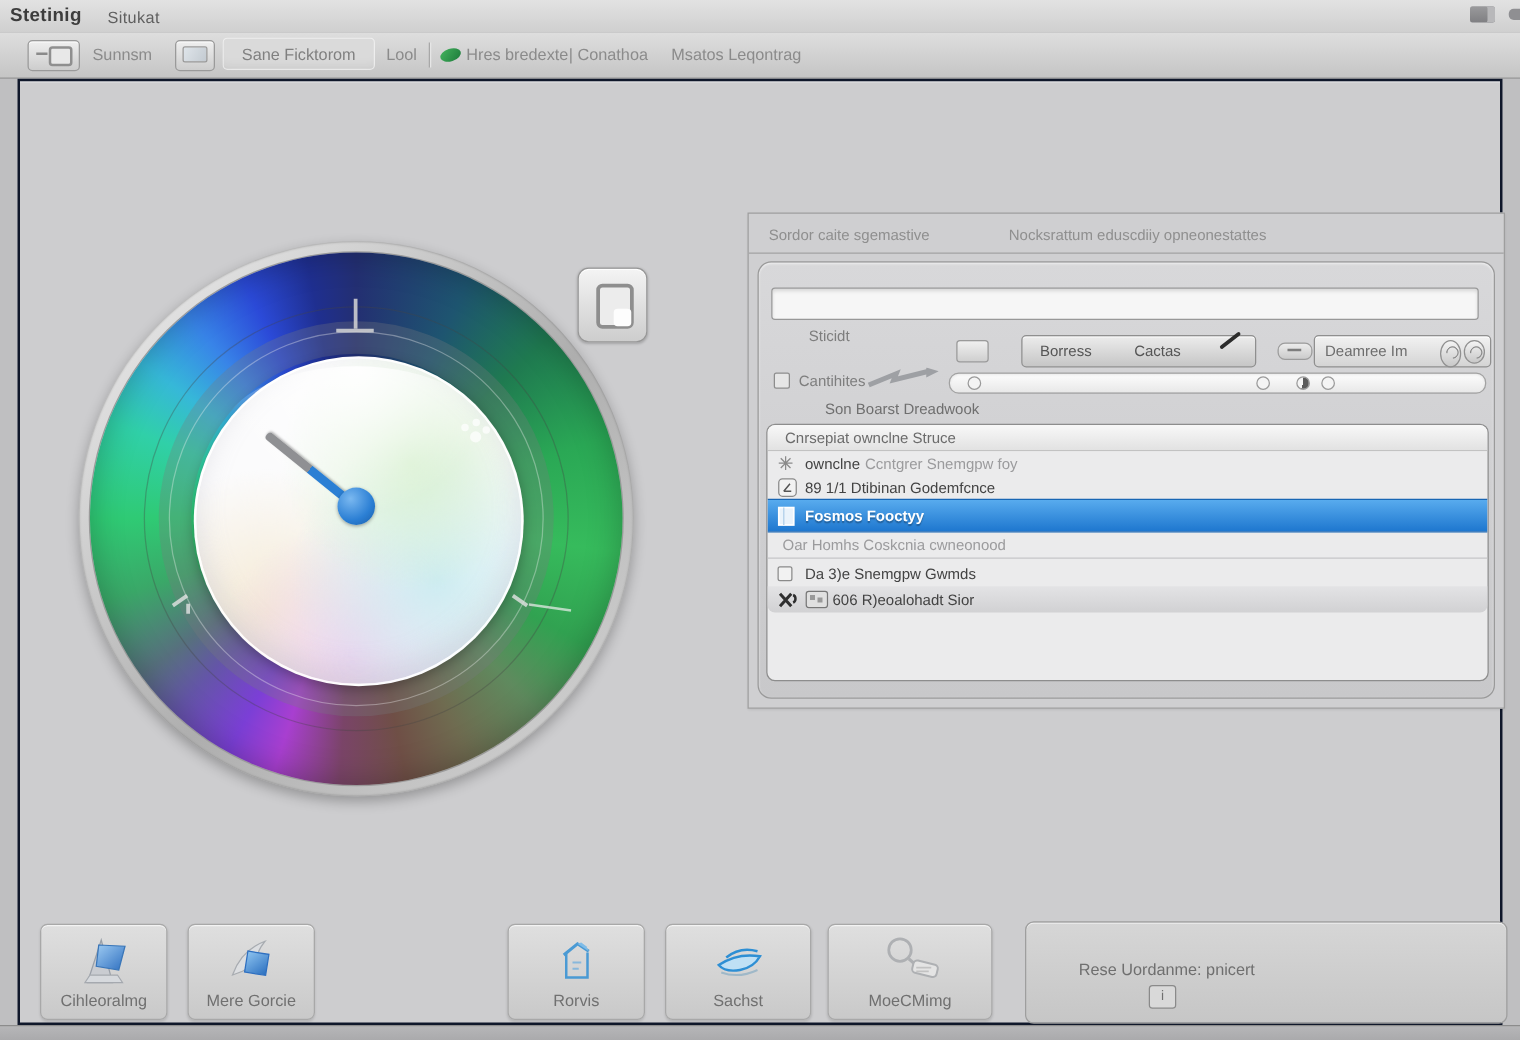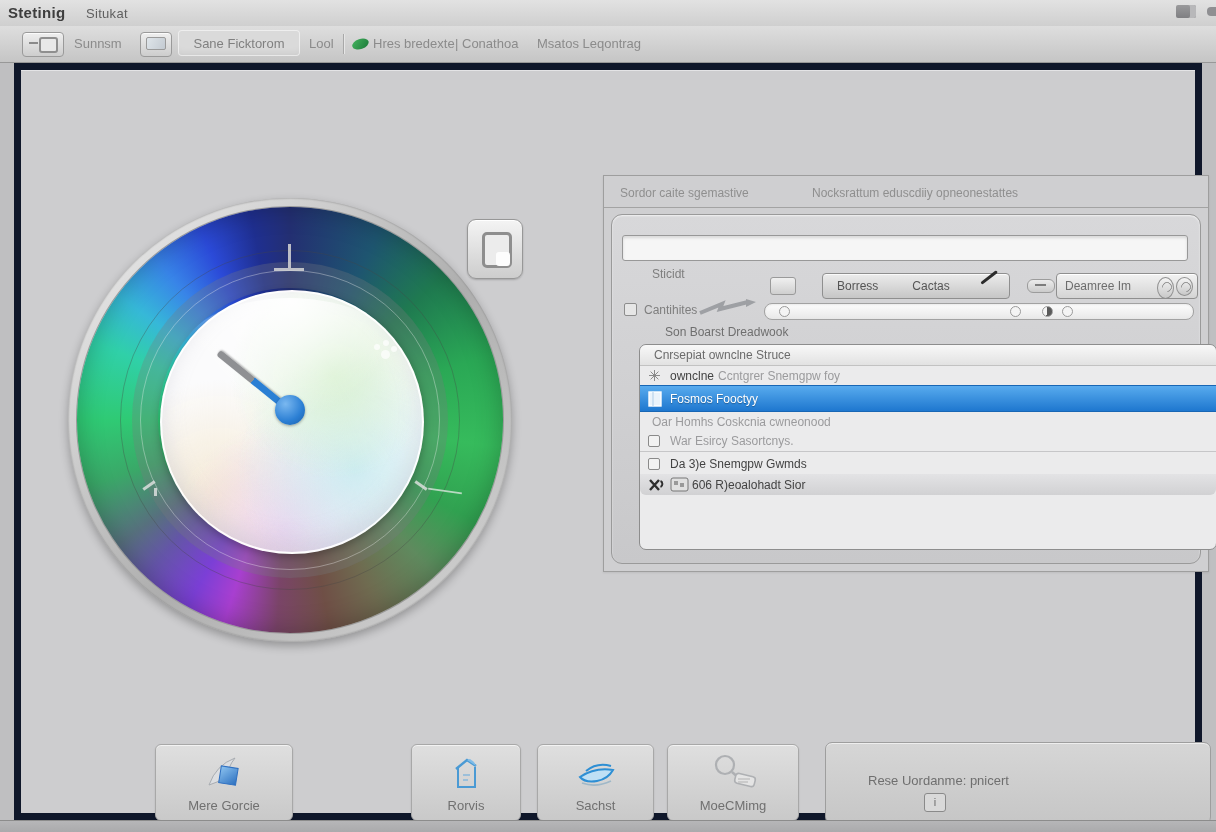--- a/index.html
+++ b/index.html
@@ -28,21 +28,21 @@
     box-shadow:inset 0 0 0 1px rgba(255,255,255,.55), inset 0 -8px 10px -8px rgba(0,0,0,.12);
     display:flex;align-items:center;justify-content:center;font-size:13px;color:#808080;}
   .tb-sep{position:absolute;top:8px;width:1px;height:20px;background:#a8a8a8;box-shadow:1px 0 0 #e6e6e6;}
   .leaf{position:absolute;left:352px;top:13px;width:17px;height:10px;border-radius:50%;
     background:linear-gradient(140deg,#44b35e,#1c7a3a);transform:rotate(-18deg);}
   .monitor-glyph{position:absolute;left:6px;top:9px;width:9px;height:2px;background:#8a8a8a;}
   .monitor-glyph2{position:absolute;right:5px;top:4px;width:15px;height:12px;border:2px solid #8f8f8f;border-radius:3px;background:#e8e8e8;}
   .pic-glyph{position:absolute;left:5px;top:4px;width:18px;height:11px;border:1px solid #9a9a9a;background:linear-gradient(120deg,#dfe5ea,#c3cad1);border-radius:2px;}
   
   .panel{position:absolute;left:14px;top:63px;width:1188px;height:757px;
-    background:#cdcdcf;border:7px solid #0f172a;box-shadow:inset 0 1px 0 #e4e4e6;box-sizing:border-box;}
+    background:#cdcdcf;border:2px solid #0f172a;box-shadow:inset 0 1px 0 #e4e4e6;box-sizing:border-box;}
   .bottom-strip{position:absolute;left:0;top:820px;width:1216px;height:12px;
     background:linear-gradient(#b6b6b8,#a9a9ab);border-top:1px solid #8c8c8c;}
   
   .wheel{position:absolute;left:47px;top:128px;width:444px;height:444px;}
   .w-sil{position:absolute;inset:0;border-radius:50%;
     background:linear-gradient(135deg,#f2f2f2,#aeaeae 55%,#d8d8d8);
     box-shadow:0 4px 10px rgba(0,0,0,.28), inset 0 0 2px #808080;}
   .w-ring{position:absolute;inset:9px;border-radius:50%;
     background:conic-gradient(from 0deg,
       #232f72 0%, #1e5570 7%, #1f7a50 13%, #2aa855 20%, #36bb5c 27%, #31a251 33%,
@@ -124,27 +124,27 @@
   .rnd.r1{left:100px;} .rnd.r2{left:119px;}
   .cb{position:absolute;width:13px;height:13px;border:1px solid #8d8d8d;background:#e6e6e6;border-radius:2px;box-sizing:border-box;}
   .zigzag{position:absolute;left:86px;top:84px;}
   .slider{position:absolute;left:152px;top:88px;width:428px;height:15px;border:1px solid #a2a2a2;border-radius:8px;
     background:linear-gradient(#fdfdfd,#e8e8e8);box-shadow:inset 0 1px 2px rgba(0,0,0,.08);}
   .s-circle{position:absolute;top:1.5px;width:11px;height:11px;border-radius:50%;border:1px solid #9a9a9a;background:#f4f4f4;box-sizing:border-box;}
   .s-circle.half{background:conic-gradient(#5a5a5a 0 55%, #f4f4f4 55% 100%);}
   .section-label{position:absolute;left:10px;top:110px;font-size:12px;color:#6f6f6f;margin-left:43px;}
   
   .list{position:absolute;left:6px;top:129px;width:578px;height:206px;border:1px solid #8d8d8d;border-radius:7px;
-    background:#ebebec;box-sizing:border-box;overflow:hidden;margin-left:21px;}
+    background:#ebebec;box-sizing:border-box;overflow:hidden;}
   .lrow{position:relative;display:flex;align-items:center;padding-left:8px;box-sizing:border-box;font-size:12px;color:#434343;}
   .lrow .ic{width:22px;display:flex;align-items:center;flex:0 0 22px;}
   .lhead{height:21px;background:linear-gradient(#f8f8f8,#e2e2e2);border-bottom:1px solid #c2c2c2;color:#6b6b6b;
     border-radius:6px 6px 0 0;padding-left:14px;}
   .r1{height:22px;} .r2{height:19px;} .r3{height:19px;}
-  .rsel{height:27px;background:linear-gradient(#58abee,#1e77cf);color:#fff;font-weight:400;
+  .rsel{height:27px;background:linear-gradient(#58abee,#1e77cf);color:#fff;font-weight:700;
     text-shadow:0 1px 1px rgba(0,0,0,.3);border-top:1px solid #1866b4;border-bottom:1px solid #1866b4;}
   .r5{height:19px;color:#9b9b9d;padding-left:12px;}
   .r6{height:19px;color:#9b9b9d;}
   .ldiv{height:0;border-top:1px solid #c6c6c8;margin:1px 0;}
   .r7{height:21px;}
   .r8{height:21px;background:linear-gradient(#e3e3e5,#d1d1d3);border-radius:0 0 6px 6px;}
   .muted2{color:#9b9b9d;margin-left:4px;}
   .cb-s{width:12px;height:12px;border:1px solid #8a8a8a;background:#f2f2f2;border-radius:2px;box-sizing:border-box;display:inline-block;}
   
   .bbtn{position:absolute;top:674px;height:75px;border:1px solid #a8a8a8;border-radius:6px;
@@ -272,37 +272,40 @@
         </div>
         <div class="lrow r2">
           <span class="ic">
             <svg width="13" height="13" viewBox="0 0 13 13">
                 <path d="M6.5 1 V12 M1 6.5 H12 M2.6 2.6 L10.4 10.4 M10.4 2.6 L2.6 10.4" stroke="#8a8a8a" stroke-width="1" fill="none"></path>
               </svg>
           </span>
           <span>ownclne</span>
           <span class="muted2">Ccntgrer Snemgpw foy</span>
         </div>
+        <div class="lrow r3">
+          <span class="ic">
+            <svg width="16" height="16" viewBox="0 0 16 16">
+                <rect x="1" y="1" width="14" height="14" rx="3" fill="#f2f2f2" stroke="#8a8a8a"></rect>
+                <path d="M5 11 L10 5 M5 11 H11" stroke="#555" stroke-width="1.2" fill="none"></path>
+              </svg>
+          </span>
+          <span>89   1/1 Dtibinan Godemfcnce</span>
+        </div>
         <div class="lrow rsel">
           <span class="ic">
             <svg width="14" height="16" viewBox="0 0 14 16">
                 <rect x="1" y="1" width="12" height="14" fill="#eaf3fb" stroke="#ffffff" stroke-width="1.4"></rect>
                 <line x1="5" y1="1" x2="5" y2="15" stroke="#b8d4ec" stroke-width="1.2"></line>
               </svg>
           </span>
           <span>Fosmos  Fooctyy</span>
         </div>
         <div class="lrow r5">
           <span>Oar Homhs Coskcnia cwneonood</span>
-        </div>
-        <div class="lrow r6">
-          <span class="ic">
-              <span class="cb-s"></span>
-            </span>
-          <span>War Esircy Sasortcnys.</span>
         </div>
         <div class="ldiv"></div>
         <div class="lrow r7">
           <span class="ic">
               <span class="cb-s"></span>
             </span>
           <span>Da   3)e Snemgpw Gwmds</span>
         </div>
         <div class="lrow r8">
           <span class="ic">
@@ -317,21 +320,37 @@
                 <rect x="4" y="4" width="4" height="4" fill="#999"></rect>
                 <rect x="10" y="6" width="4" height="4" fill="#999"></rect>
               </svg>
           </span>
           <span>606 R)eoalohadt Sior</span>
         </div>
       </div>
     </div>
   </div>
 
-  <div class="bbtn" style="left:134px;width:100px;padding-left:36px;">
+  <div class="bbtn" style="left:16px;width:100px;">
+    <span class="bicon">
+      <svg width="46" height="44" viewBox="0 0 46 44">
+        <defs>
+            <linearGradient id="g1" x1="0" y1="0" x2="1" y2="1">
+              <stop offset="0" stop-color="#9ecbf2"></stop>
+              <stop offset="1" stop-color="#2e6fc0"></stop>
+            </linearGradient>
+          </defs>
+        <polygon points="10,40 21,6 30,40" fill="#c9ccd1" stroke="#9aa0a8"></polygon>
+        <polygon points="19,10 40,11 35,30 17,27" fill="url(#g1)" stroke="#3a76b8"></polygon>
+        <polygon points="8,40 38,40 34,34 12,34" fill="#d6d9dd" stroke="#a5a9af"></polygon>
+      </svg>
+    </span>
+    <span class="blabel">Cihleoralmg</span>
+  </div>
+  <div class="bbtn" style="left:134px;width:100px;">
     <span class="bicon">
       <svg width="46" height="44" viewBox="0 0 46 44">
         <defs>
             <linearGradient id="g2" x1="0" y1="0" x2="1" y2="1">
               <stop offset="0" stop-color="#8ec4f0"></stop>
               <stop offset="1" stop-color="#2b6fbf"></stop>
             </linearGradient>
           </defs>
         <path d="M8 34 Q15 14 34 7 Q26 17 28 24 L16 31 Z" fill="#dcdee1" stroke="#a8acb1"></path>
         <rect x="19" y="16" width="17" height="17" transform="rotate(9 27 24)" fill="url(#g2)" stroke="#2e6fc0"></rect>

